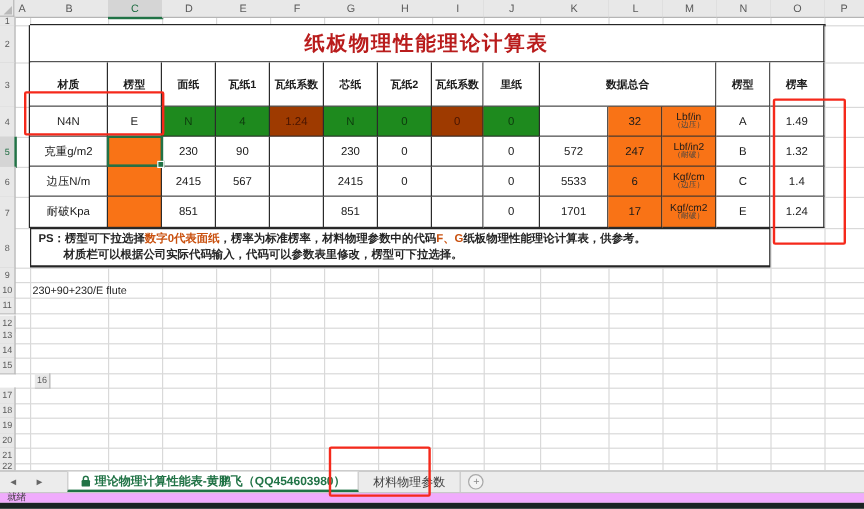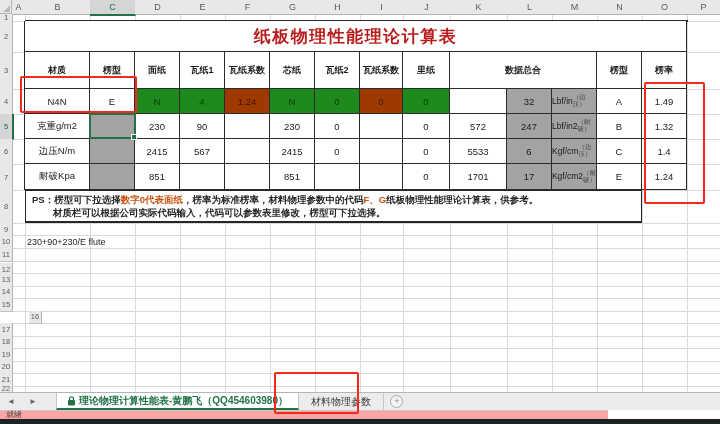--- a/index.html
+++ b/index.html
@@ -16,22 +16,22 @@
   .rowhead{position:absolute;left:0;width:12px;background:#e8e8e8;border-right:1px solid #b5b5b5;border-bottom:1px solid #c3c3c3;
            font-size:7.5px;color:#5a5a5a;display:flex;align-items:center;justify-content:center;}
   .rowhead.sel{background:#d5d5d5;border-right:2px solid #217346;color:#1d6b40;}
   .gl{position:absolute;background:#d9d9d9;}
   
   .cell{position:absolute;box-sizing:border-box;background:#fff;border-right:1px solid #2b2b2b;border-bottom:1px solid #2b2b2b;
         display:flex;align-items:center;justify-content:center;font-size:9.5px;color:#1a1a1a;}
   .hdr{font-weight:bold;font-size:9px;}
   .green{background:#1e8a1e;color:#0d3a0d;}
   .brown{background:#9e3a00;color:#471402;}
-  .yellow{background:#a3a3a3;}
-  .unit{line-height:1.05;}
+  .yellow{background:#f97316;}
+  .unit{flex-direction:column;line-height:1.05;}
   .unit .u-main{font-size:8.5px;}
   .unit .u-sub{font-size:6.5px;color:#444;}
   .c-b{left:25px;width:65px;}  .c-c{left:90px;width:45px;}  .c-d{left:135px;width:45px;}
   .c-e{left:180px;width:45px;} .c-f{left:225px;width:45px;} .c-g{left:270px;width:45px;}
   .c-h{left:315px;width:45px;} .c-i{left:360px;width:43px;} .c-j{left:403px;width:47px;}
   .c-k{left:450px;width:57px;} .c-l{left:507px;width:45px;} .c-m{left:552px;width:45px;}
   .c-n{left:597px;width:45px;} .c-o{left:642px;width:45px;} .c-km{left:450px;width:147px;} .r3{top:52px;height:37px;} .r4{top:89px;height:25px;}
   .r5{top:114px;height:25px;} .r6{top:139px;height:25px;} .r7{top:164px;height:26px;}
   #title-cell{left:25px;top:21px;width:662px;height:31px;font-family:"Liberation Serif","DejaVu Serif",serif;
               font-weight:bold;font-size:17px;letter-spacing:1.5px;color:#b91c1c;}
@@ -54,21 +54,21 @@
   #rb-tab{left:274px;top:372px;width:85px;height:42px;}
   
   #tabbar{left:0;top:392px;width:720px;height:18px;background:#ececec;border-top:1px solid #b5b5b5;display:flex;align-items:stretch;z-index:20;}
   .navarrow{width:22px;display:flex;align-items:center;justify-content:center;font-size:8px;color:#666;}
   #tab-active{display:flex;align-items:center;gap:3px;background:#fff;border-right:1px solid #c6c6c6;border-left:1px solid #c6c6c6;
               border-bottom:2px solid #217346;padding:0 10px;margin-left:12px;color:#217346;font-size:10px;font-weight:bold;}
   #tab-params{display:flex;align-items:center;padding:0 12px;color:#3d3d3d;font-size:10px;border-right:1px solid #c6c6c6;}
   #newsheet{width:26px;display:flex;align-items:center;justify-content:center;}
   #newsheet .circ{width:11px;height:11px;border-radius:50%;color:#8a8a8a;border:1px solid #a8a8a8;font-size:9px;line-height:9px;
                   display:flex;align-items:center;justify-content:center;background:#f4f4f4;}
-  #statusbar{left:0;top:410px;width:608px;height:9px;background:#fca5a5;border-top:1px solid #c9c9c9;display:flex;align-items:flex-end;z-index:20;}
+  #statusbar{left:0;top:410px;width:720px;height:9px;background:#f0abfc;border-top:1px solid #c9c9c9;display:flex;align-items:flex-end;z-index:20;}
   #status-ready{font-size:8px;color:#3d3d3d;padding-left:6px;line-height:8px;}
   #taskbar-strip{left:0;top:419px;width:720px;height:5px;background:#1a2422;z-index:20;}
 </style>
 </head>
 <body>
 
 <div id="sheet-area" class="abs">
   <div id="gridlines">
       <div class="gl" style="left: 25px; top: 14px; width: 1px; height: 378px;"></div>
       <div class="gl" style="left: 90px; top: 14px; width: 1px; height: 378px;"></div>

